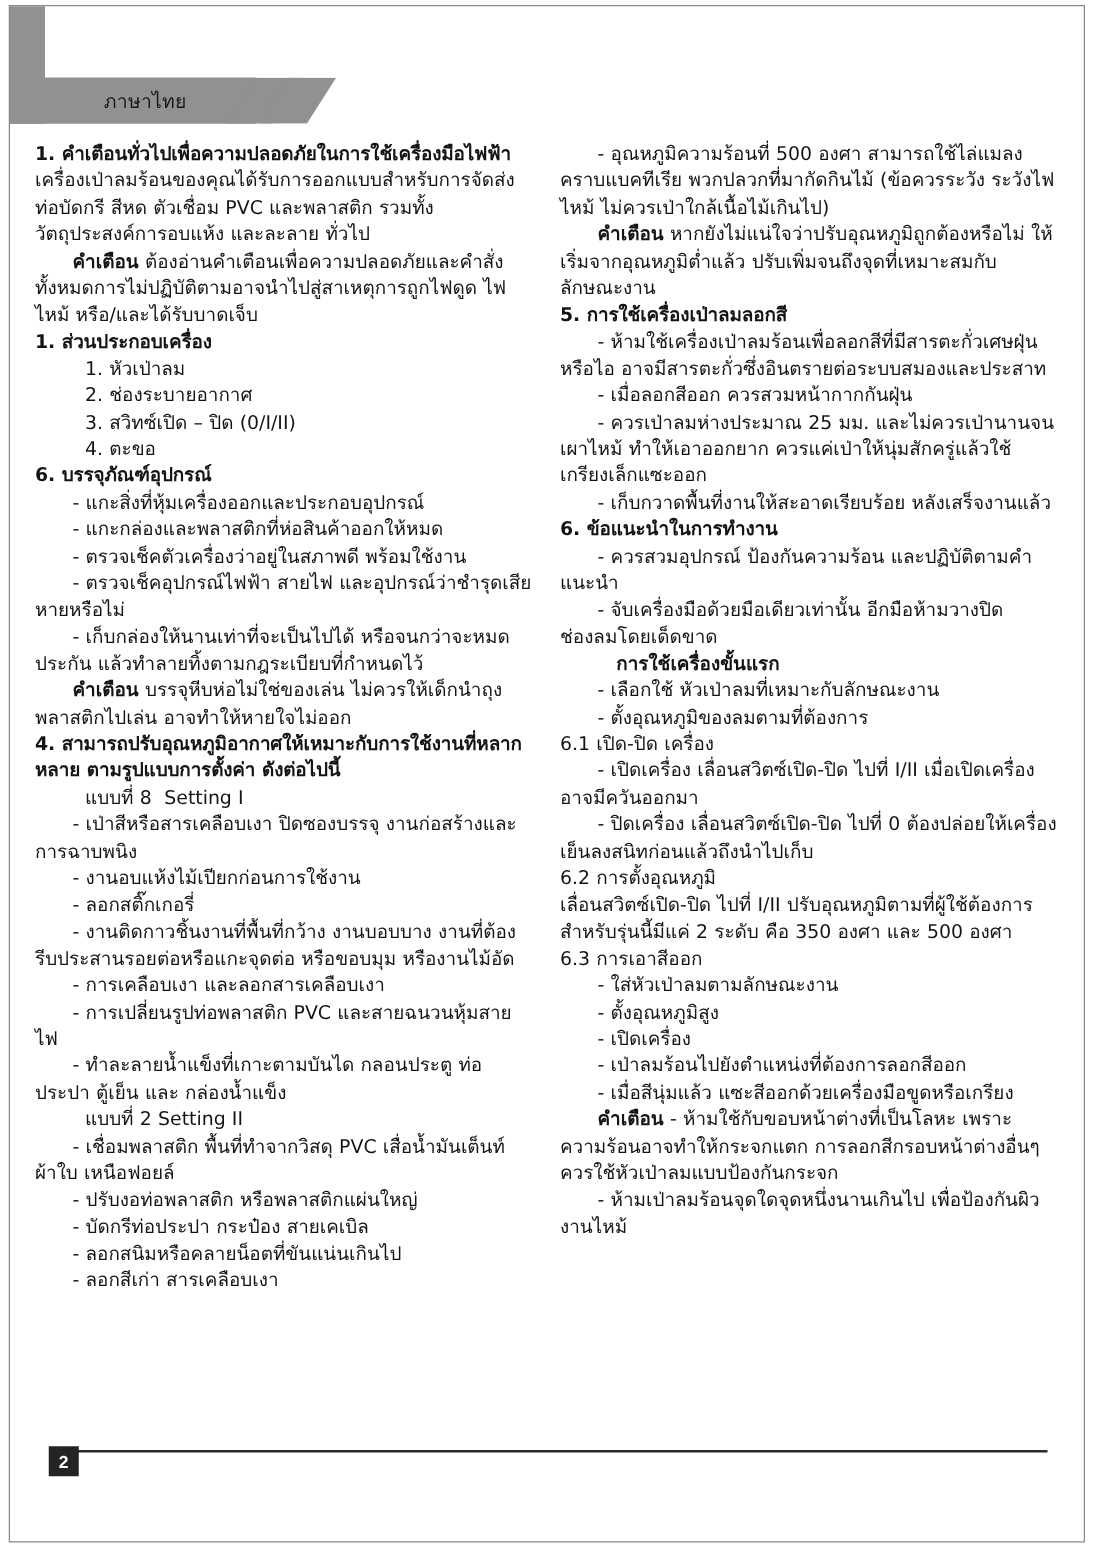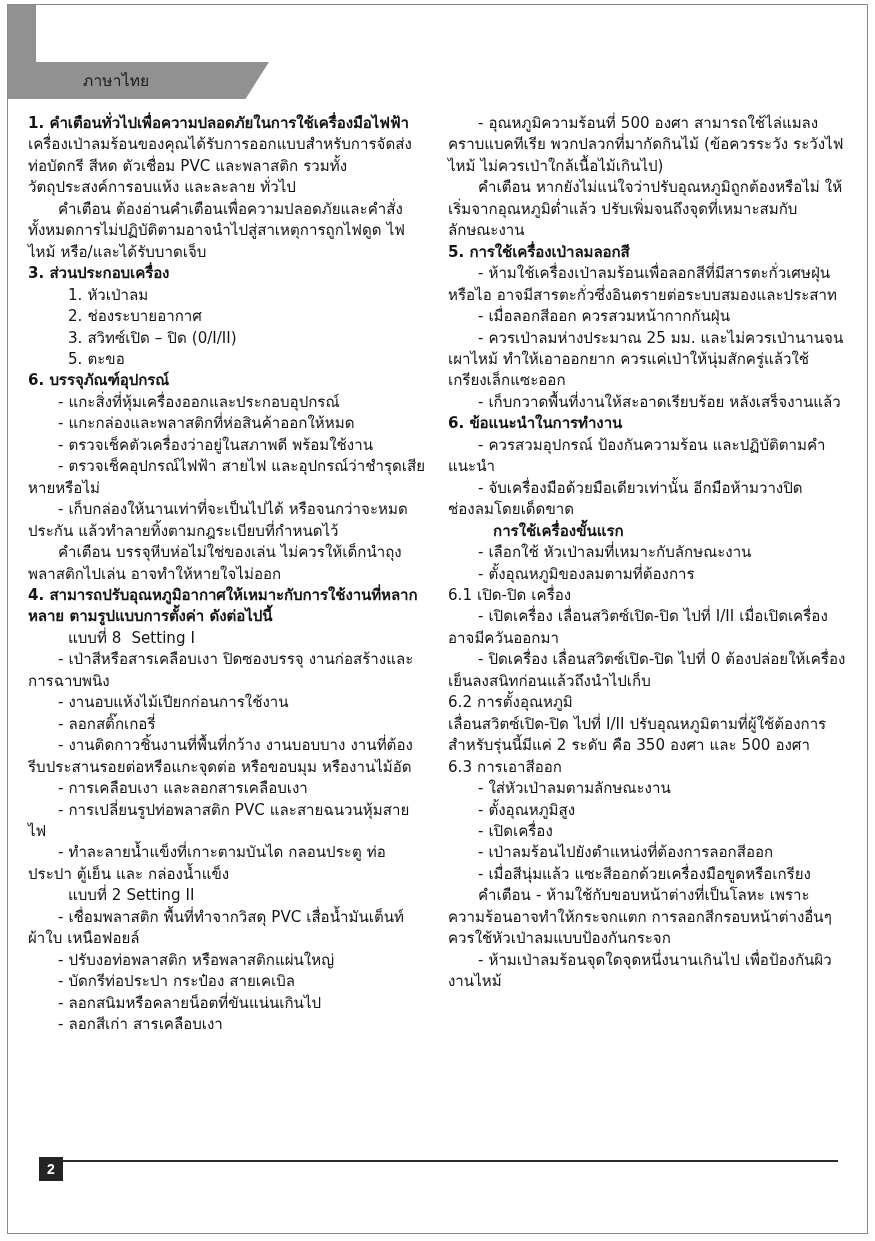--- a/index.html
+++ b/index.html
@@ -118,21 +118,21 @@
   }
   p.ind2 {
     text-indent: 40px;
   }
   p.subhead {
     font-weight: bold;
     text-indent: 45px;
     text-underline-offset: 2px;
   }
   .b {
-    font-weight: normal;
+    font-weight: bold;
   }
 
   
   .footer {
     position: absolute;
     left: 0;
     bottom: 0;
     width: 875px;
     height: 110px;
   }
@@ -173,25 +173,25 @@
     <div class="hb-par1"></div>
     <div class="hb-par2"></div>
     <div class="hb-label">ภาษาไทย</div>
   </div>
 
   <div class="columns">
     <div class="col" id="col-left">
         <p class="l head">1. คำเตือนทั่วไปเพื่อความปลอดภัยในการใช้เครื่องมือไฟฟ้า</p>
         <p class="l ">เครื่องเป่าลมร้อนของคุณได้รับการออกแบบสำหรับการจัดส่งท่อบัดกรี สีหด ตัวเชื่อม PVC และพลาสติก รวมทั้งวัตถุประสงค์การอบแห้ง และละลาย ทั่วไป</p>
         <p class="l ind"><span class="b">คำเตือน</span> ต้องอ่านคำเตือนเพื่อความปลอดภัยและคำสั่งทั้งหมดการไม่ปฏิบัติตามอาจนำไปสู่สาเหตุการถูกไฟดูด ไฟไหม้ หรือ/และได้รับบาดเจ็บ</p>
-        <p class="l head">3. ส่วนประกอบเครื่อง</p>
+        <p class="l head">1. ส่วนประกอบเครื่อง</p>
         <p class="l ind2">1. หัวเป่าลม</p>
         <p class="l ind2">2. ช่องระบายอากาศ</p>
         <p class="l ind2">3. สวิทซ์เปิด – ปิด (0/I/II)</p>
-        <p class="l ind2">5. ตะขอ</p>
+        <p class="l ind2">4. ตะขอ</p>
         <p class="l head">6. บรรจุภัณฑ์อุปกรณ์</p>
         <p class="l ind">- แกะสิ่งที่หุ้มเครื่องออกและประกอบอุปกรณ์</p>
         <p class="l ind">- แกะกล่องและพลาสติกที่ห่อสินค้าออกให้หมด</p>
         <p class="l ind">- ตรวจเช็คตัวเครื่องว่าอยู่ในสภาพดี พร้อมใช้งาน</p>
         <p class="l ind">- ตรวจเช็คอุปกรณ์ไฟฟ้า สายไฟ และอุปกรณ์ว่าชำรุดเสียหายหรือไม่</p>
         <p class="l ind">- เก็บกล่องให้นานเท่าที่จะเป็นไปได้ หรือจนกว่าจะหมดประกัน แล้วทำลายทิ้งตามกฎระเบียบที่กำหนดไว้</p>
         <p class="l ind"><span class="b">คำเตือน</span> บรรจุหีบห่อไม่ใช่ของเล่น ไม่ควรให้เด็กนำถุงพลาสติกไปเล่น อาจทำให้หายใจไม่ออก</p>
         <p class="l head">4. สามารถปรับอุณหภูมิอากาศให้เหมาะกับการใช้งานที่หลากหลาย ตามรูปแบบการตั้งค่า ดังต่อไปนี้</p>
         <p class="l ind2">แบบที่ 8  Setting I</p>
         <p class="l ind">- เป่าสีหรือสารเคลือบเงา ปิดซองบรรจุ งานก่อสร้างและการฉาบพนิง</p>

